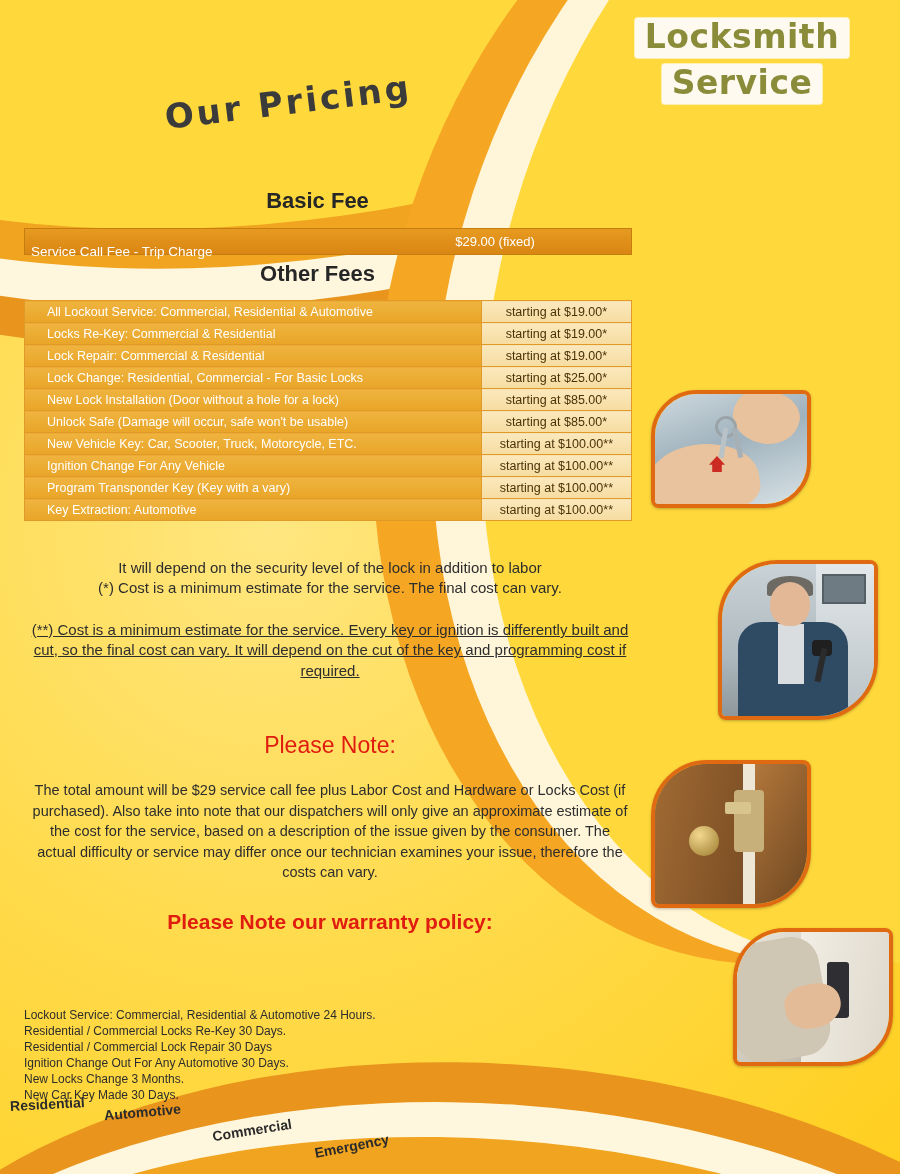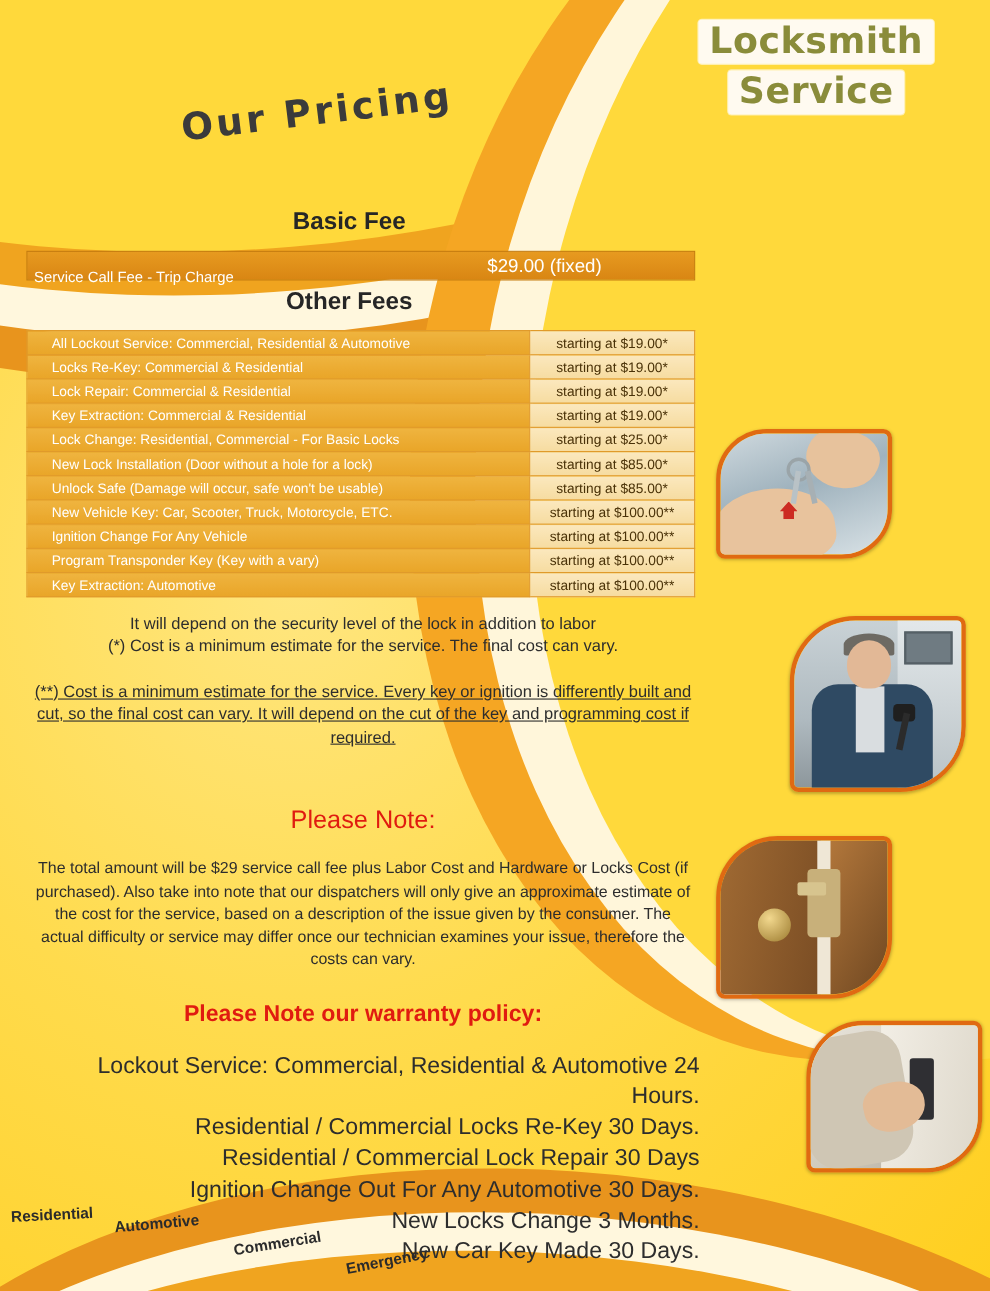--- a/index.html
+++ b/index.html
@@ -152,21 +152,21 @@
     height: 27px;
     background: linear-gradient(#e79a20, #d98613);
     border: 1px solid #c57c10;
     display: flex;
     align-items: center;
     color: #fff;
     font-size: 13.5px;
     box-sizing: border-box;
   }
   .basic-row .label { padding-left: 6px; flex: 1; margin-top: 20px; }
-  .basic-row .price { width: 260px; text-align: center; font-size: 17px; padding-right: 6px; }
+  .basic-row .price { width: 260px; text-align: center; font-size: 13px; padding-right: 6px; }
 
   .fee-table {
     position: absolute;
     left: 24px; top: 300px;
     width: 608px;
     border-collapse: collapse;
     box-sizing: border-box;
     border: 1px solid #d98613;
   }
   .fee-table td {
@@ -225,24 +225,24 @@
     position: absolute;
     left: 24px; top: 910px;
     width: 612px;
     text-align: center;
     color: #e01b10;
     font-size: 21px;
     font-weight: bold;
   }
   .warranty-list {
     position: absolute;
-    left: 24px; top: 955px;
+    left: 24px; top: 1007px;
     width: 612px;
-    text-align: right;
-    font-size: 21px;
+    text-align: left;
+    font-size: 12px;
     color: #2d2d2d;
     line-height: 1.34;
   }
   .warranty-list div { margin: 0; }
 
   
   .photo {
     position: absolute;
     width: 160px;
     height: 118px;
@@ -427,24 +427,20 @@
         </tr>
         <tr>
           <td class="desc">Locks Re-Key: Commercial &amp; Residential</td>
           <td class="price">starting at $19.00*</td>
         </tr>
         <tr>
           <td class="desc">Lock Repair: Commercial &amp; Residential</td>
           <td class="price">starting at $19.00*</td>
         </tr>
         <tr>
-          <td class="desc">Key Extraction: Commercial &amp; Residential</td>
-          <td class="price">starting at $19.00*</td>
-        </tr>
-        <tr>
           <td class="desc">Lock Change: Residential, Commercial - For Basic Locks</td>
           <td class="price">starting at $25.00*</td>
         </tr>
         <tr>
           <td class="desc">New Lock Installation (Door without a hole for a lock)</td>
           <td class="price">starting at $85.00*</td>
         </tr>
         <tr>
           <td class="desc">Unlock Safe (Damage will occur, safe won't be usable)</td>
           <td class="price">starting at $85.00*</td>

